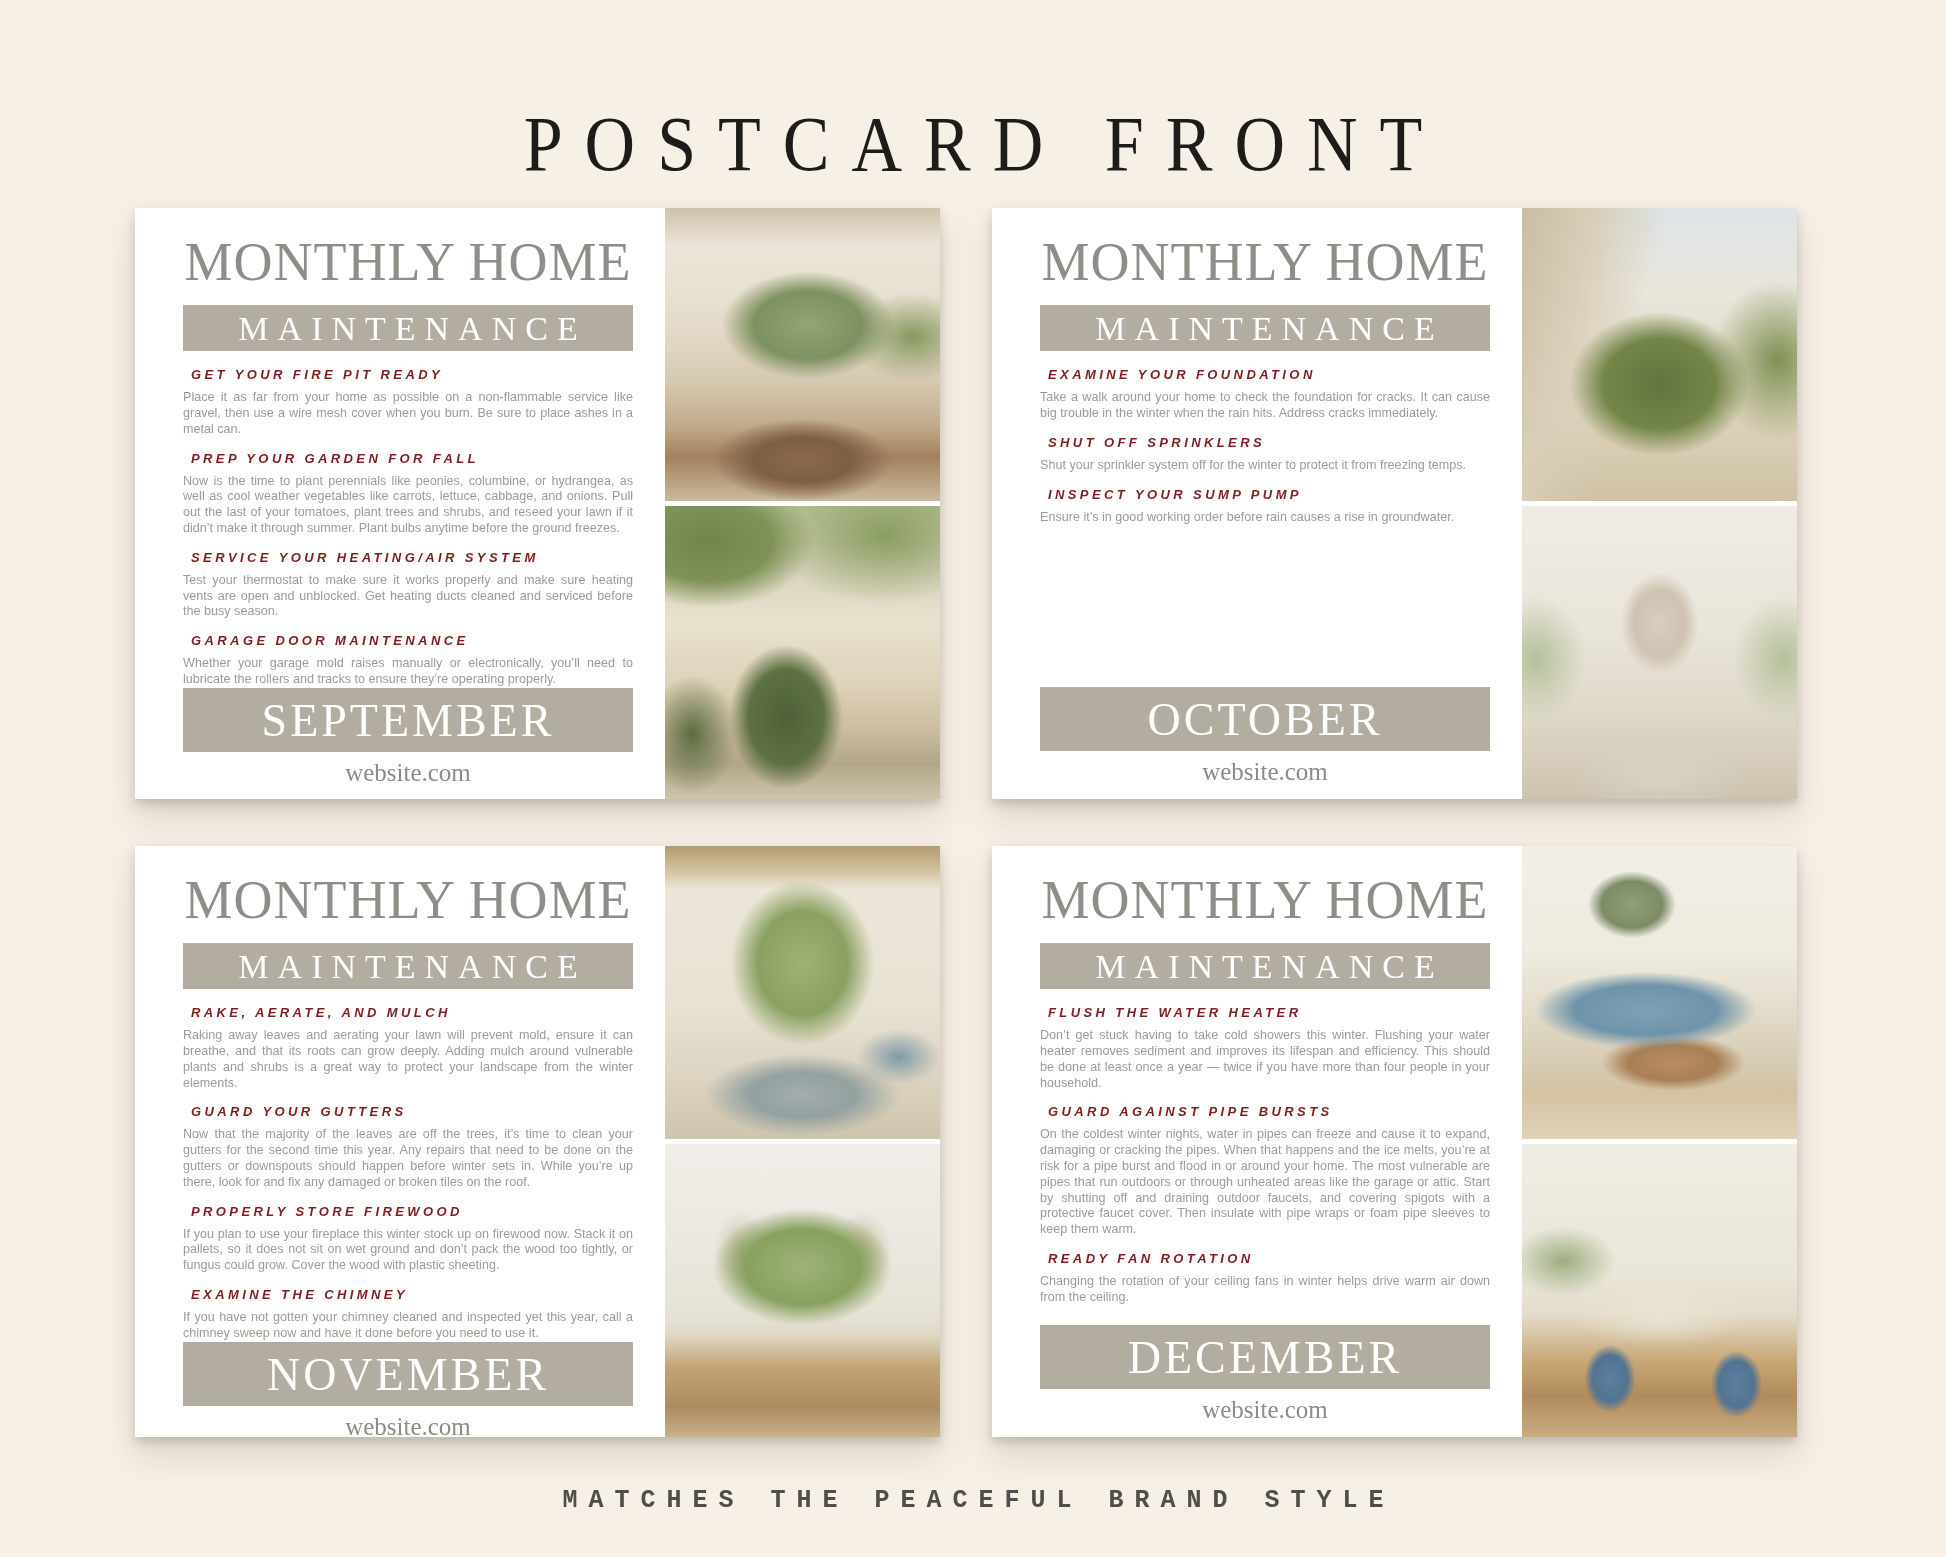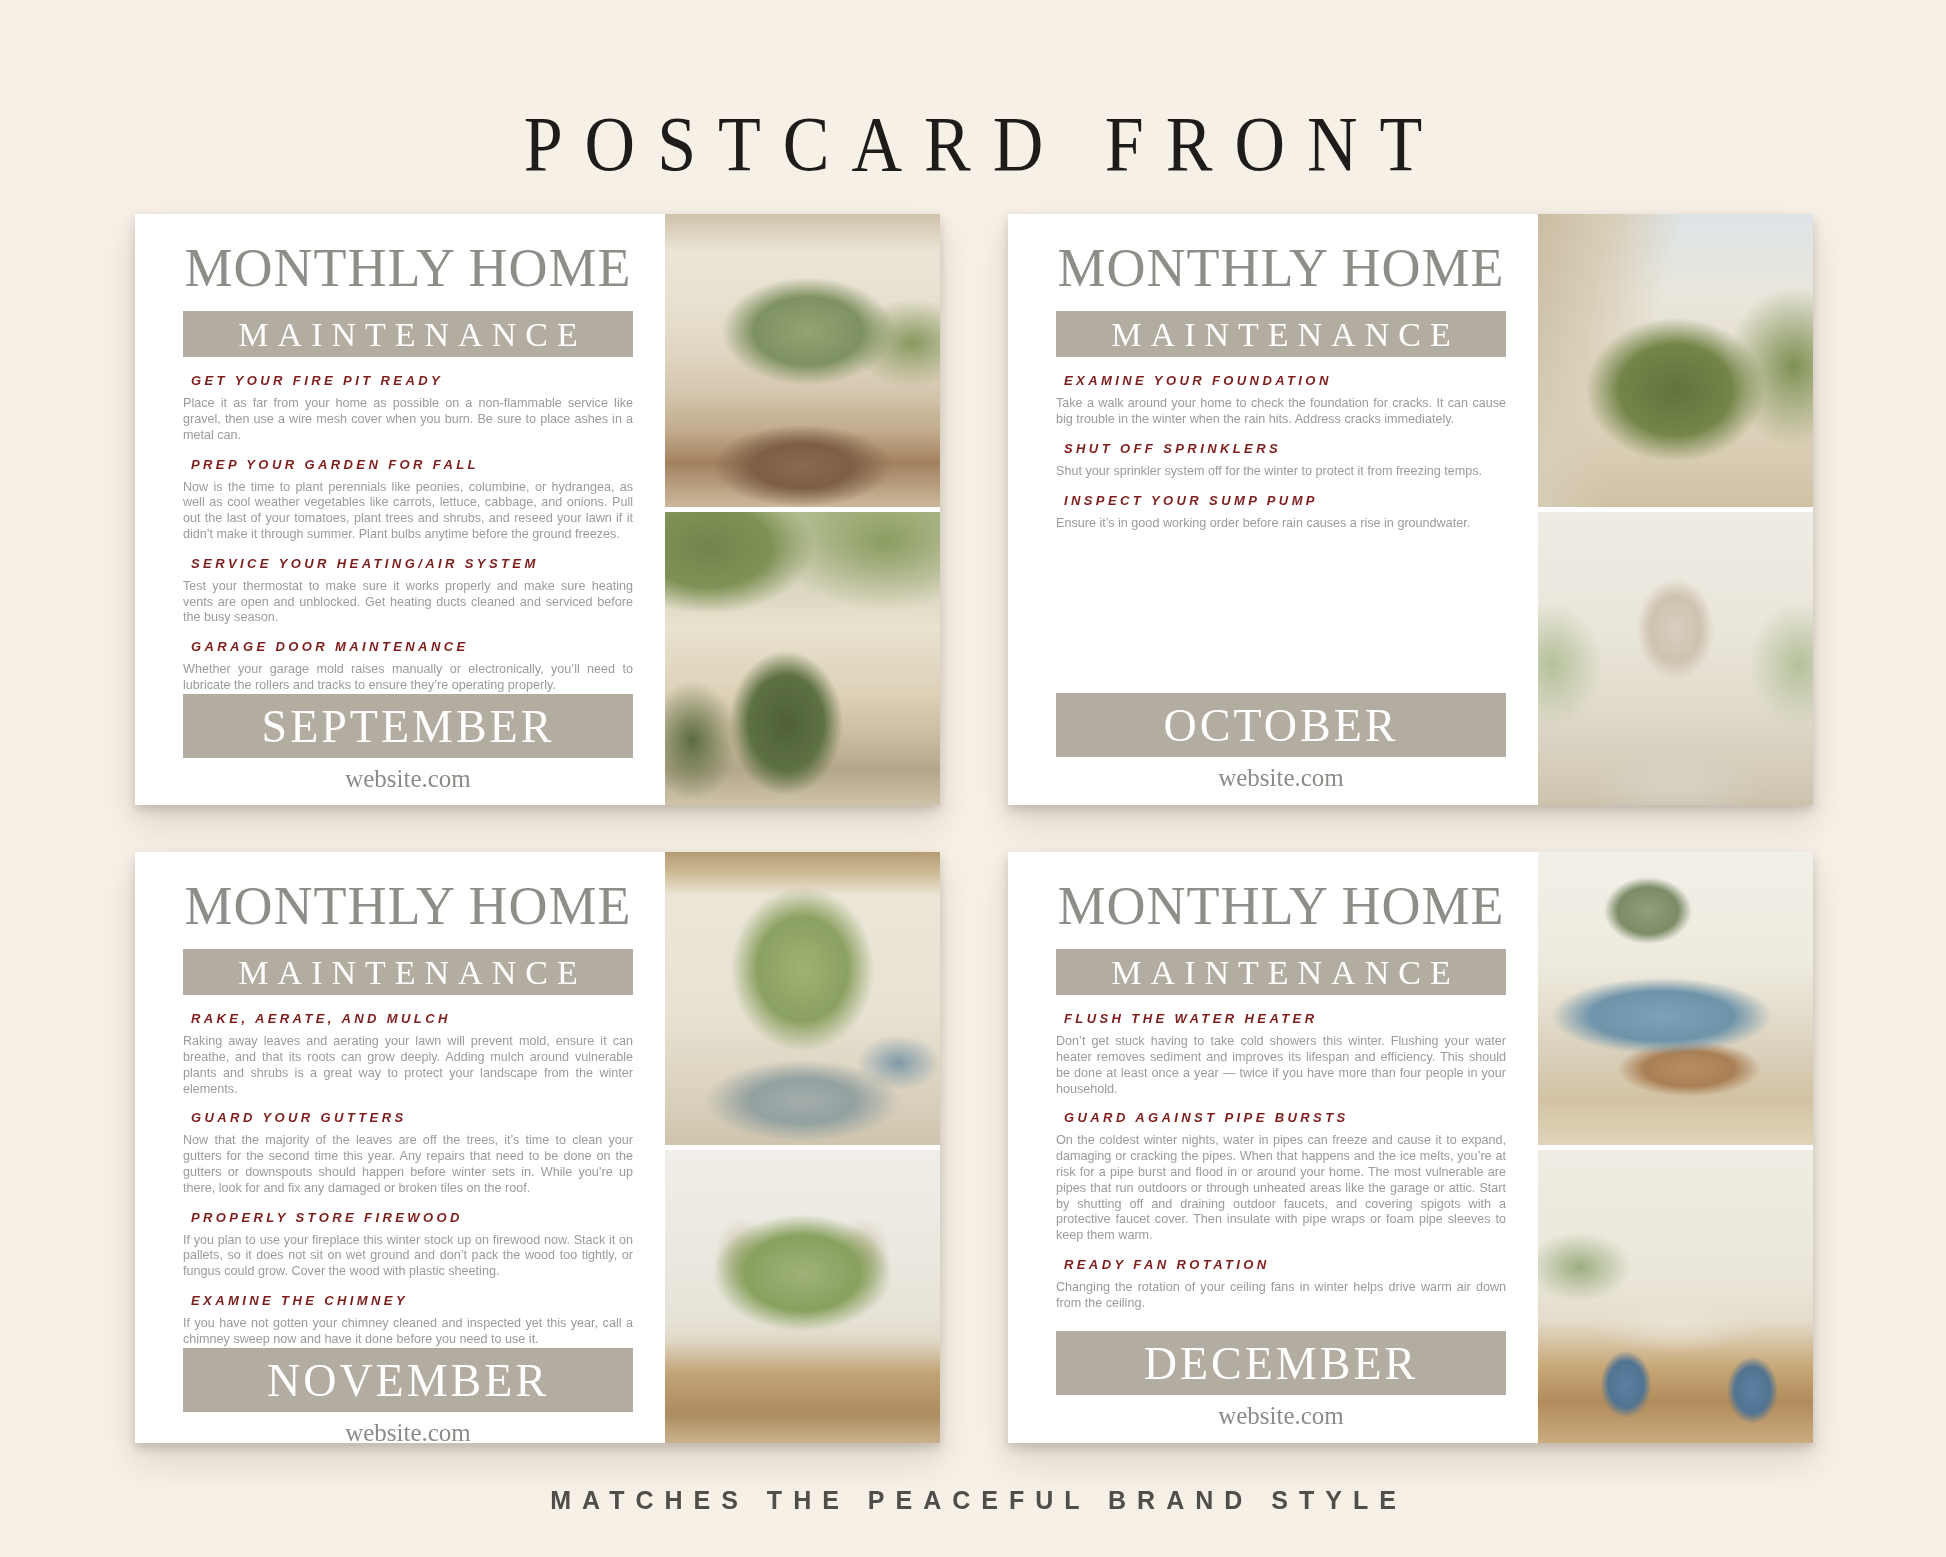--- a/index.html
+++ b/index.html
@@ -13,24 +13,24 @@
     text-align:center;
     font-family:"Liberation Serif", serif;
     font-weight:400;
     font-size:70px;
     letter-spacing:22px;text-indent:22px;
     color:#1d1c1a;
     transform:scaleY(1.12);transform-origin:top center;
     white-space:nowrap;
   }
   .cards{
-    position:absolute;top:214px;left:135px;
+    position:absolute;top:208px;left:135px;
     display:grid;
     grid-template-columns:805px 805px;
-    gap:47px 68px;
+    gap:47px 52px;
   }
   .card{
     position:relative;width:805px;height:591px;background:#ffffff;
     box-shadow:0 5px 9px rgba(125,112,94,.30), 0 18px 32px rgba(125,112,94,.22);
   }
   .card-text{
     position:absolute;left:48px;top:0;bottom:0;width:450px;
     display:flex;flex-direction:column;
   }
   .card-title{
@@ -115,21 +115,21 @@
     radial-gradient(75px 50px at 15% 40%, #9cae80 0%, rgba(156,174,128,0) 70%),
     radial-gradient(32px 42px at 32% 80%, #5c80a0 0%, #527493 55%, rgba(82,116,147,0) 80%),
     radial-gradient(32px 42px at 78% 82%, #5c80a0 0%, #527493 55%, rgba(82,116,147,0) 80%),
     radial-gradient(120px 45px at 50% 58%, #e9e3d3 0%, rgba(233,227,211,0) 75%),
     linear-gradient(180deg, #efece3 0%, #eae6d9 44%, #e4dccb 58%, #c8a877 74%, #b18b5c 86%, #caac80 100%);}
   .page-caption{
     position:absolute;top:1486px;left:0;width:100%;
     text-align:center;
     font-size:25px;font-weight:700;
     letter-spacing:11px;text-indent:11px;
-    color:#4f4e4a;white-space:nowrap;
+    color:#4f4e4a;white-space:nowrap;font-family:Liberation Mono, monospace;
   }
 </style>
 </head>
 <body>
 
 <h1 class="page-title">POSTCARD FRONT</h1>
 
 <div class="cards">
 
   <article class="card">

